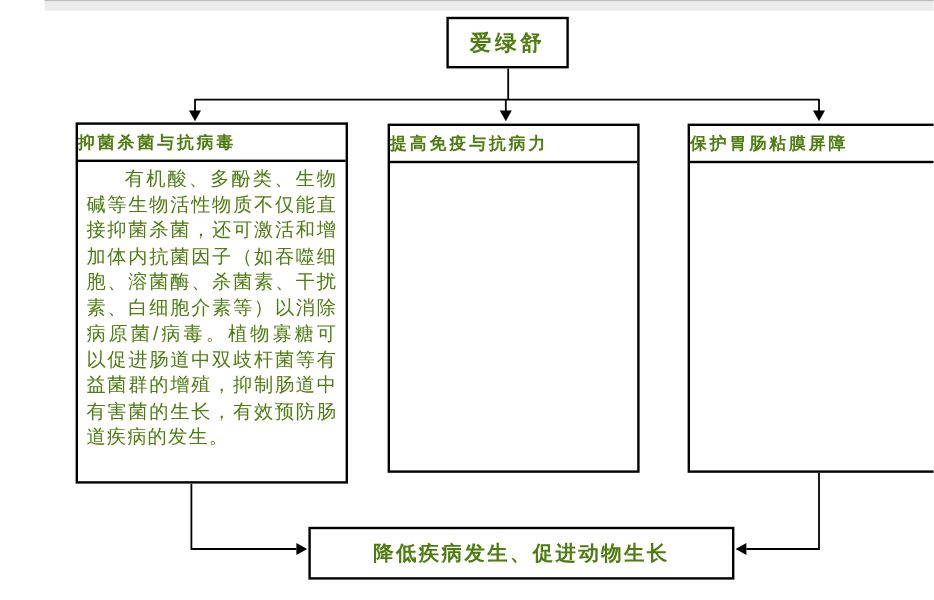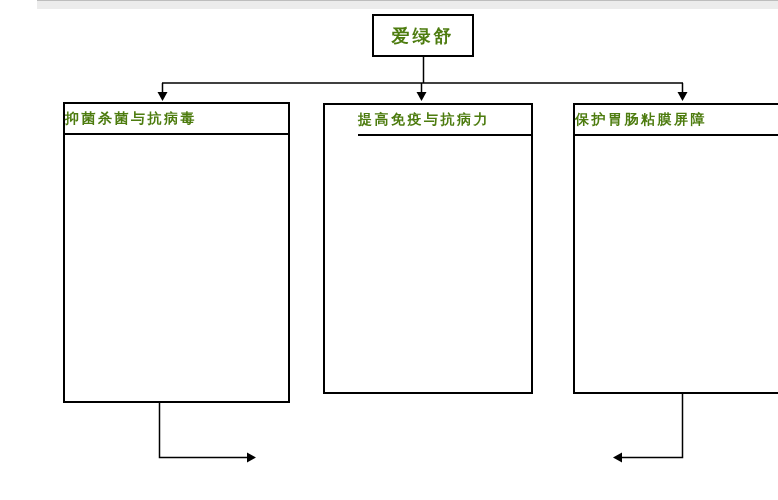--- a/index.html
+++ b/index.html
@@ -81,30 +81,34 @@
   </svg>
 
   <div class="abs node single-label" style="left:335px; top:14px; width:102px; height:43px;">
     <span>爱绿舒</span>
   </div>
 
   <div class="abs node" style="left:26px; top:102px; width:227px; height:301px;">
     <div class="col-header">
       <span>抑菌杀菌与抗病毒</span>
     </div>
+    <div class="col-body">有机酸、多酚类、生物碱等生物活性物质不仅能直接抑菌杀菌，还可激活和增加体内抗菌因子（如吞噬细胞、溶菌酶、杀菌素、干扰素、白细胞介素等）以消除病原菌/病毒。植物寡糖可以促进肠道中双歧杆菌等有益菌群的增殖，抑制肠道中有害菌的生长，有效预防肠道疾病的发生。</div>
   </div>
 
-  <div class="abs node" style="left:286px; top:103px; width:210px; height:291px;padding-left:33px;">
+  <div class="abs node" style="left:286px; top:103px; width:210px; height:291px;">
     <div class="col-header">
       <span>提高免疫与抗病力</span>
     </div>
   </div>
 
   <div class="abs node" style="left:536px; top:103px; width:221px; height:291px;">
     <div class="col-header">
       <span>保护胃肠粘膜屏障</span>
     </div>
   </div>
 
+  <div class="abs node single-label outcome-box" style="left:220px; top:439px; width:355px; height:44px;">
+    <span>降低疾病发生、促进动物生长</span>
+  </div>
 
   <div class="abs" id="bottom-strip"></div>
 
 </div>
 
 </body></html>

